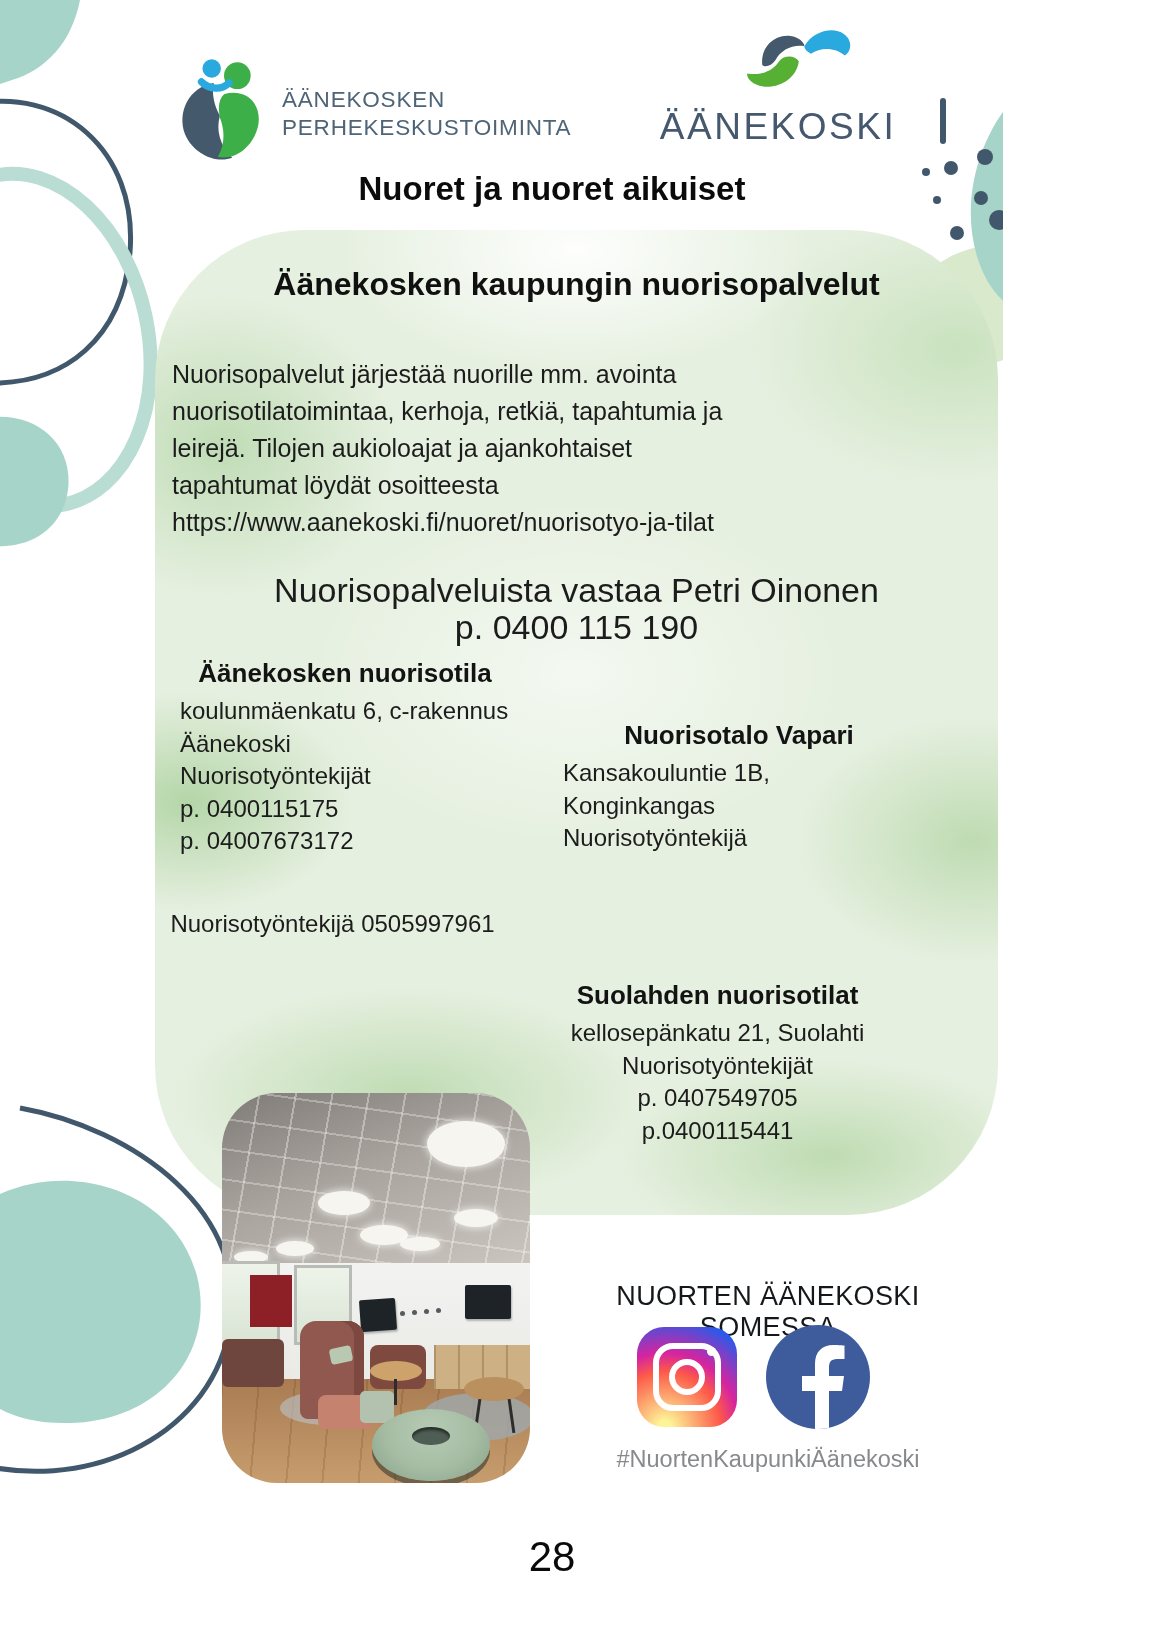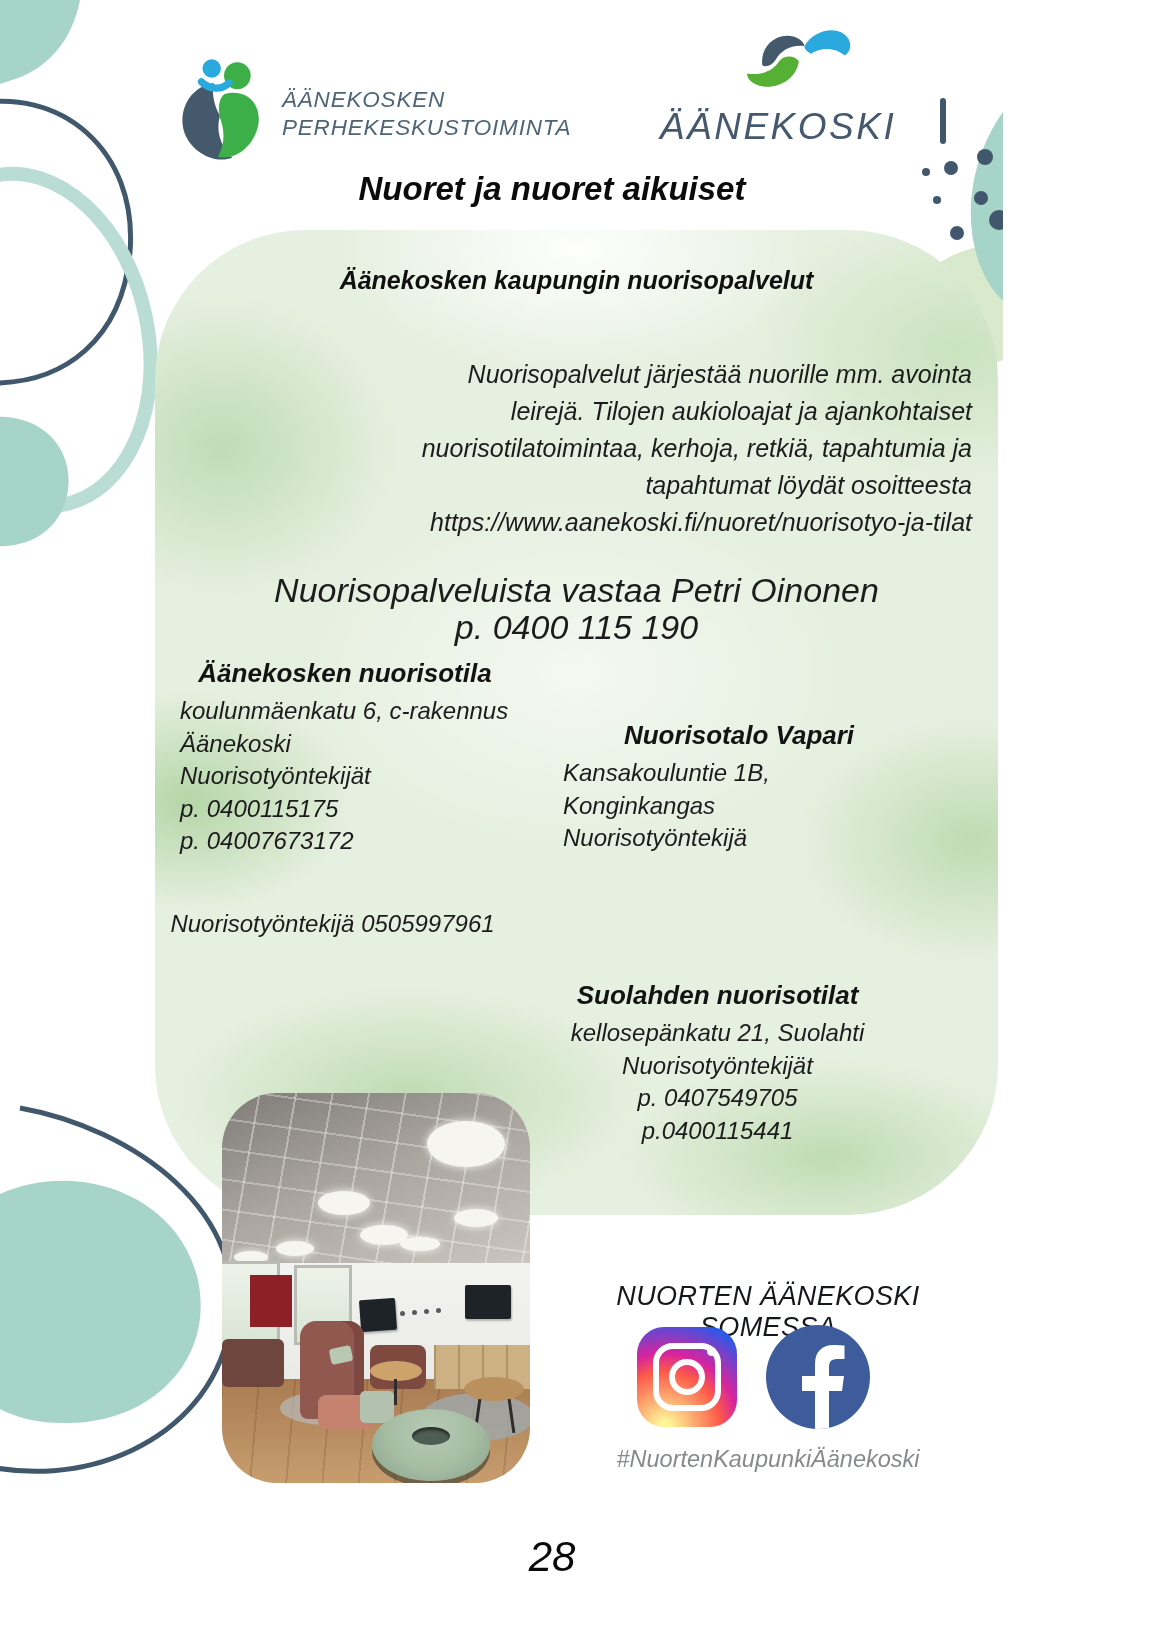--- a/index.html
+++ b/index.html
@@ -1,18 +1,18 @@
 <!DOCTYPE html>
 <html><head>
 <meta charset="utf-8">
 <style>
   html,body{margin:0;padding:0;background:#ffffff;}
   #page{
     position:relative;width:1003px;height:1638px;overflow:hidden;background:#ffffff;
-    font-family:"Liberation Sans",sans-serif;color:#1b1b1b;font-style:italic;
+    font-family:"Liberation Sans",sans-serif;color:#1b1b1b;
   }
   .abs{position:absolute;}
   
   #decor{left:0;top:0;width:1153px;height:1638px;z-index:0;pointer-events:none;}
   
   #family-logo-icon{left:172px;top:48px;width:104px;height:118px;}
   #family-logo-text{left:282px;top:86px;font-size:22.5px;line-height:28px;letter-spacing:0.8px;
     color:#4e6477;font-weight:500;}
   #city-logo{left:628px;top:14px;width:300px;height:132px;text-align:center;}
   #city-logo-swoosh{position:absolute;left:78px;top:6px;width:150px;height:88px;}
@@ -28,22 +28,22 @@
       radial-gradient(ellipse 40% 18% at 50% 2%, rgba(255,255,255,0.95), rgba(255,255,255,0) 70%),
       radial-gradient(ellipse 30% 22% at 8% 22%, rgba(134,190,118,0.40), rgba(134,190,118,0) 70%),
       radial-gradient(ellipse 35% 20% at 95% 12%, rgba(148,200,128,0.35), rgba(148,200,128,0) 70%),
       radial-gradient(ellipse 45% 25% at 50% 45%, rgba(255,255,255,0.55), rgba(255,255,255,0) 70%),
       radial-gradient(ellipse 28% 16% at 4% 58%, rgba(120,182,100,0.45), rgba(120,182,100,0) 70%),
       radial-gradient(ellipse 30% 18% at 97% 62%, rgba(132,188,110,0.40), rgba(132,188,110,0) 70%),
       radial-gradient(ellipse 40% 16% at 30% 88%, rgba(128,186,106,0.38), rgba(128,186,106,0) 70%),
       radial-gradient(ellipse 36% 14% at 80% 94%, rgba(138,192,116,0.42), rgba(138,192,116,0) 70%);
   }
   .panel-text{z-index:2;}
-  #panel-heading{left:155px;top:266px;width:843px;text-align:center;font-size:25px;font-weight:bold;color:#101010;}
-  #panel-intro{left:172px;top:356px;width:800px;text-align:right;font-size:25px;line-height:37px;color:#1c1c1c;}
+  #panel-heading{left:155px;top:266px;width:843px;text-align:center;font-size:32px;font-weight:bold;color:#101010;}
+  #panel-intro{left:172px;top:356px;width:800px;text-align:left;font-size:25px;line-height:37px;color:#1c1c1c;}
   #panel-manager{left:155px;top:572px;width:843px;text-align:center;font-size:34px;line-height:37px;color:#1c1c1c;}
   .loc{z-index:2;}
   .loc-name{font-size:26px;font-weight:bold;text-align:center;color:#131313;margin-bottom:6px;}
   .loc-line{font-size:24px;line-height:32.5px;color:#1c1c1c;}
   #loc-a{left:180px;top:658px;width:330px;}
   #loc-b{left:563px;top:720px;width:352px;}
   #loc-c{left:165px;top:908px;width:335px;text-align:center;}
   #loc-d{left:545px;top:948px;width:345px;text-align:center;margin-top:32px;}
   
   #photo{left:222px;top:1093px;width:308px;height:390px;border-radius:55px;overflow:hidden;z-index:3;background:#e9e7e3;}
@@ -151,22 +151,22 @@
   </div>
 
   <div id="page-title" class="abs">Nuoret ja nuoret aikuiset</div>
 
   <div id="green-panel" class="abs"></div>
 
   <div id="panel-heading" class="abs panel-text">Äänekosken kaupungin nuorisopalvelut</div>
 
   <div id="panel-intro" class="abs panel-text">
     <div>Nuorisopalvelut järjestää nuorille mm. avointa</div>
+    <div>nuorisotilatoimintaa, kerhoja, retkiä, tapahtumia ja</div>
     <div>leirejä. Tilojen aukioloajat ja ajankohtaiset</div>
-    <div>nuorisotilatoimintaa, kerhoja, retkiä, tapahtumia ja</div>
     <div>tapahtumat löydät osoitteesta</div>
     <div>https://www.aanekoski.fi/nuoret/nuorisotyo-ja-tilat</div>
   </div>
 
   <div id="panel-manager" class="abs panel-text">
     <div>Nuorisopalveluista vastaa Petri Oinonen</div>
     <div>p. 0400 115 190</div>
   </div>
 
   <div id="loc-a" class="abs loc">

